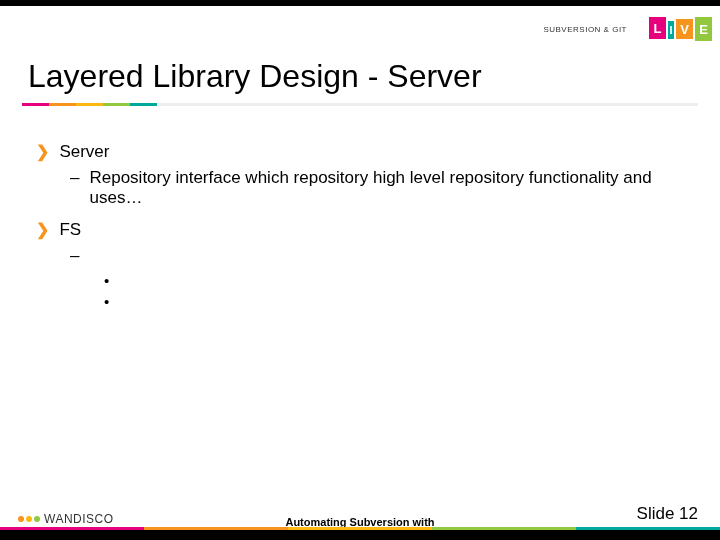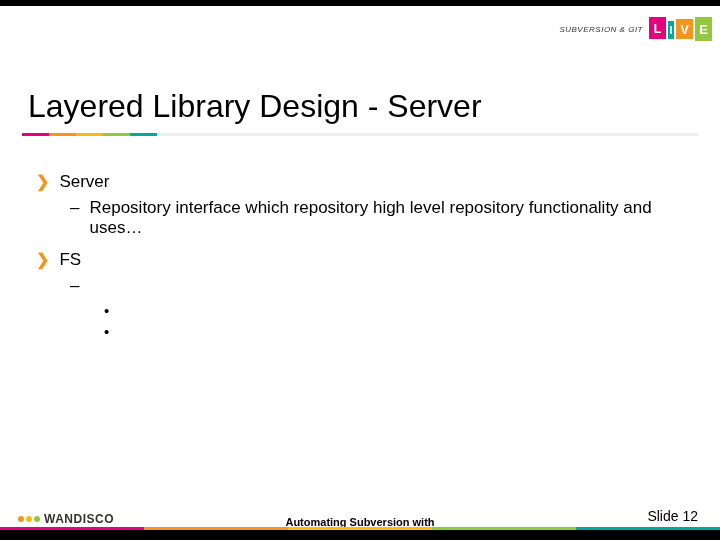--- a/index.html
+++ b/index.html
@@ -20,22 +20,21 @@
     position: relative;
     display: flex;
     justify-content: flex-end;
     align-items: center;
     padding-right: 8px;
   }
   .svn-git {
     font-size: 8px;
     letter-spacing: 0.5px;
     color: #333;
-    margin-right: 6px;
-    font-style: italic;
+    margin-right: 22px;
   }
   .live-box {
     display: inline-flex;
     gap: 2px;
   }
   .live-rect {
     width: 17px;
     height: 22px;
     display: flex;
     align-items: center;
@@ -47,21 +46,20 @@
   }
   .ch-l { background: #e6007e; }
   .ch-i { background: #00a99d; height: 18px; margin-top: 4px; width: 6px; font-size: 11px;}
   .ch-v { background: #f7941e; height: 20px; margin-top: 2px;}
   .ch-e { background: #92c83e; height: 24px;}
   .title {
     font-size: 32px;
     font-weight: 400;
     color: #000;
     padding: 6px 4px 0 28px;
-    margin-top: 30px;
   }
   .underline-bar {
     height: 3px;
     margin: 8px 22px 0 22px;
     background: linear-gradient(to right,
       #e6007e 0%, #e6007e 4%,
       #f7941e 4%, #f7941e 8%,
       #fdb913 8%, #fdb913 12%,
       #92c83e 12%, #92c83e 16%,
       #00a99d 16%, #00a99d 20%,
@@ -119,21 +117,20 @@
   }
   .footer-logo {
     position: absolute;
     left: 18px;
     bottom: 14px;
     font-size: 14px;
     color: #333;
     display: flex;
     align-items: center;
     gap: 4px;
-    font-weight: bold;
   }
   .footer-logo .dots {
     display: inline-flex; gap: 2px;
   }
   .footer-logo .dotc {
     width: 6px; height: 6px; border-radius: 50%;
     background: #f7941e;
   }
   .footer-logo .dotc:nth-child(2){ background:#fdb913;}
   .footer-logo .dotc:nth-child(3){ background:#92c83e;}
@@ -146,21 +143,21 @@
     font-weight: bold;
     text-align: center;
     line-height: 1.1;
     color: #000;
     width: 200px;
   }
   .footer-right {
     position: absolute;
     right: 22px;
     bottom: 16px;
-    font-size: 14px;
+    font-size: 17px;
     color: #000;
     margin-top: 42px;
   }
 </style>
 </head>
 <body>
 
 <div class="top-edge"></div>
 
 <div class="header">

